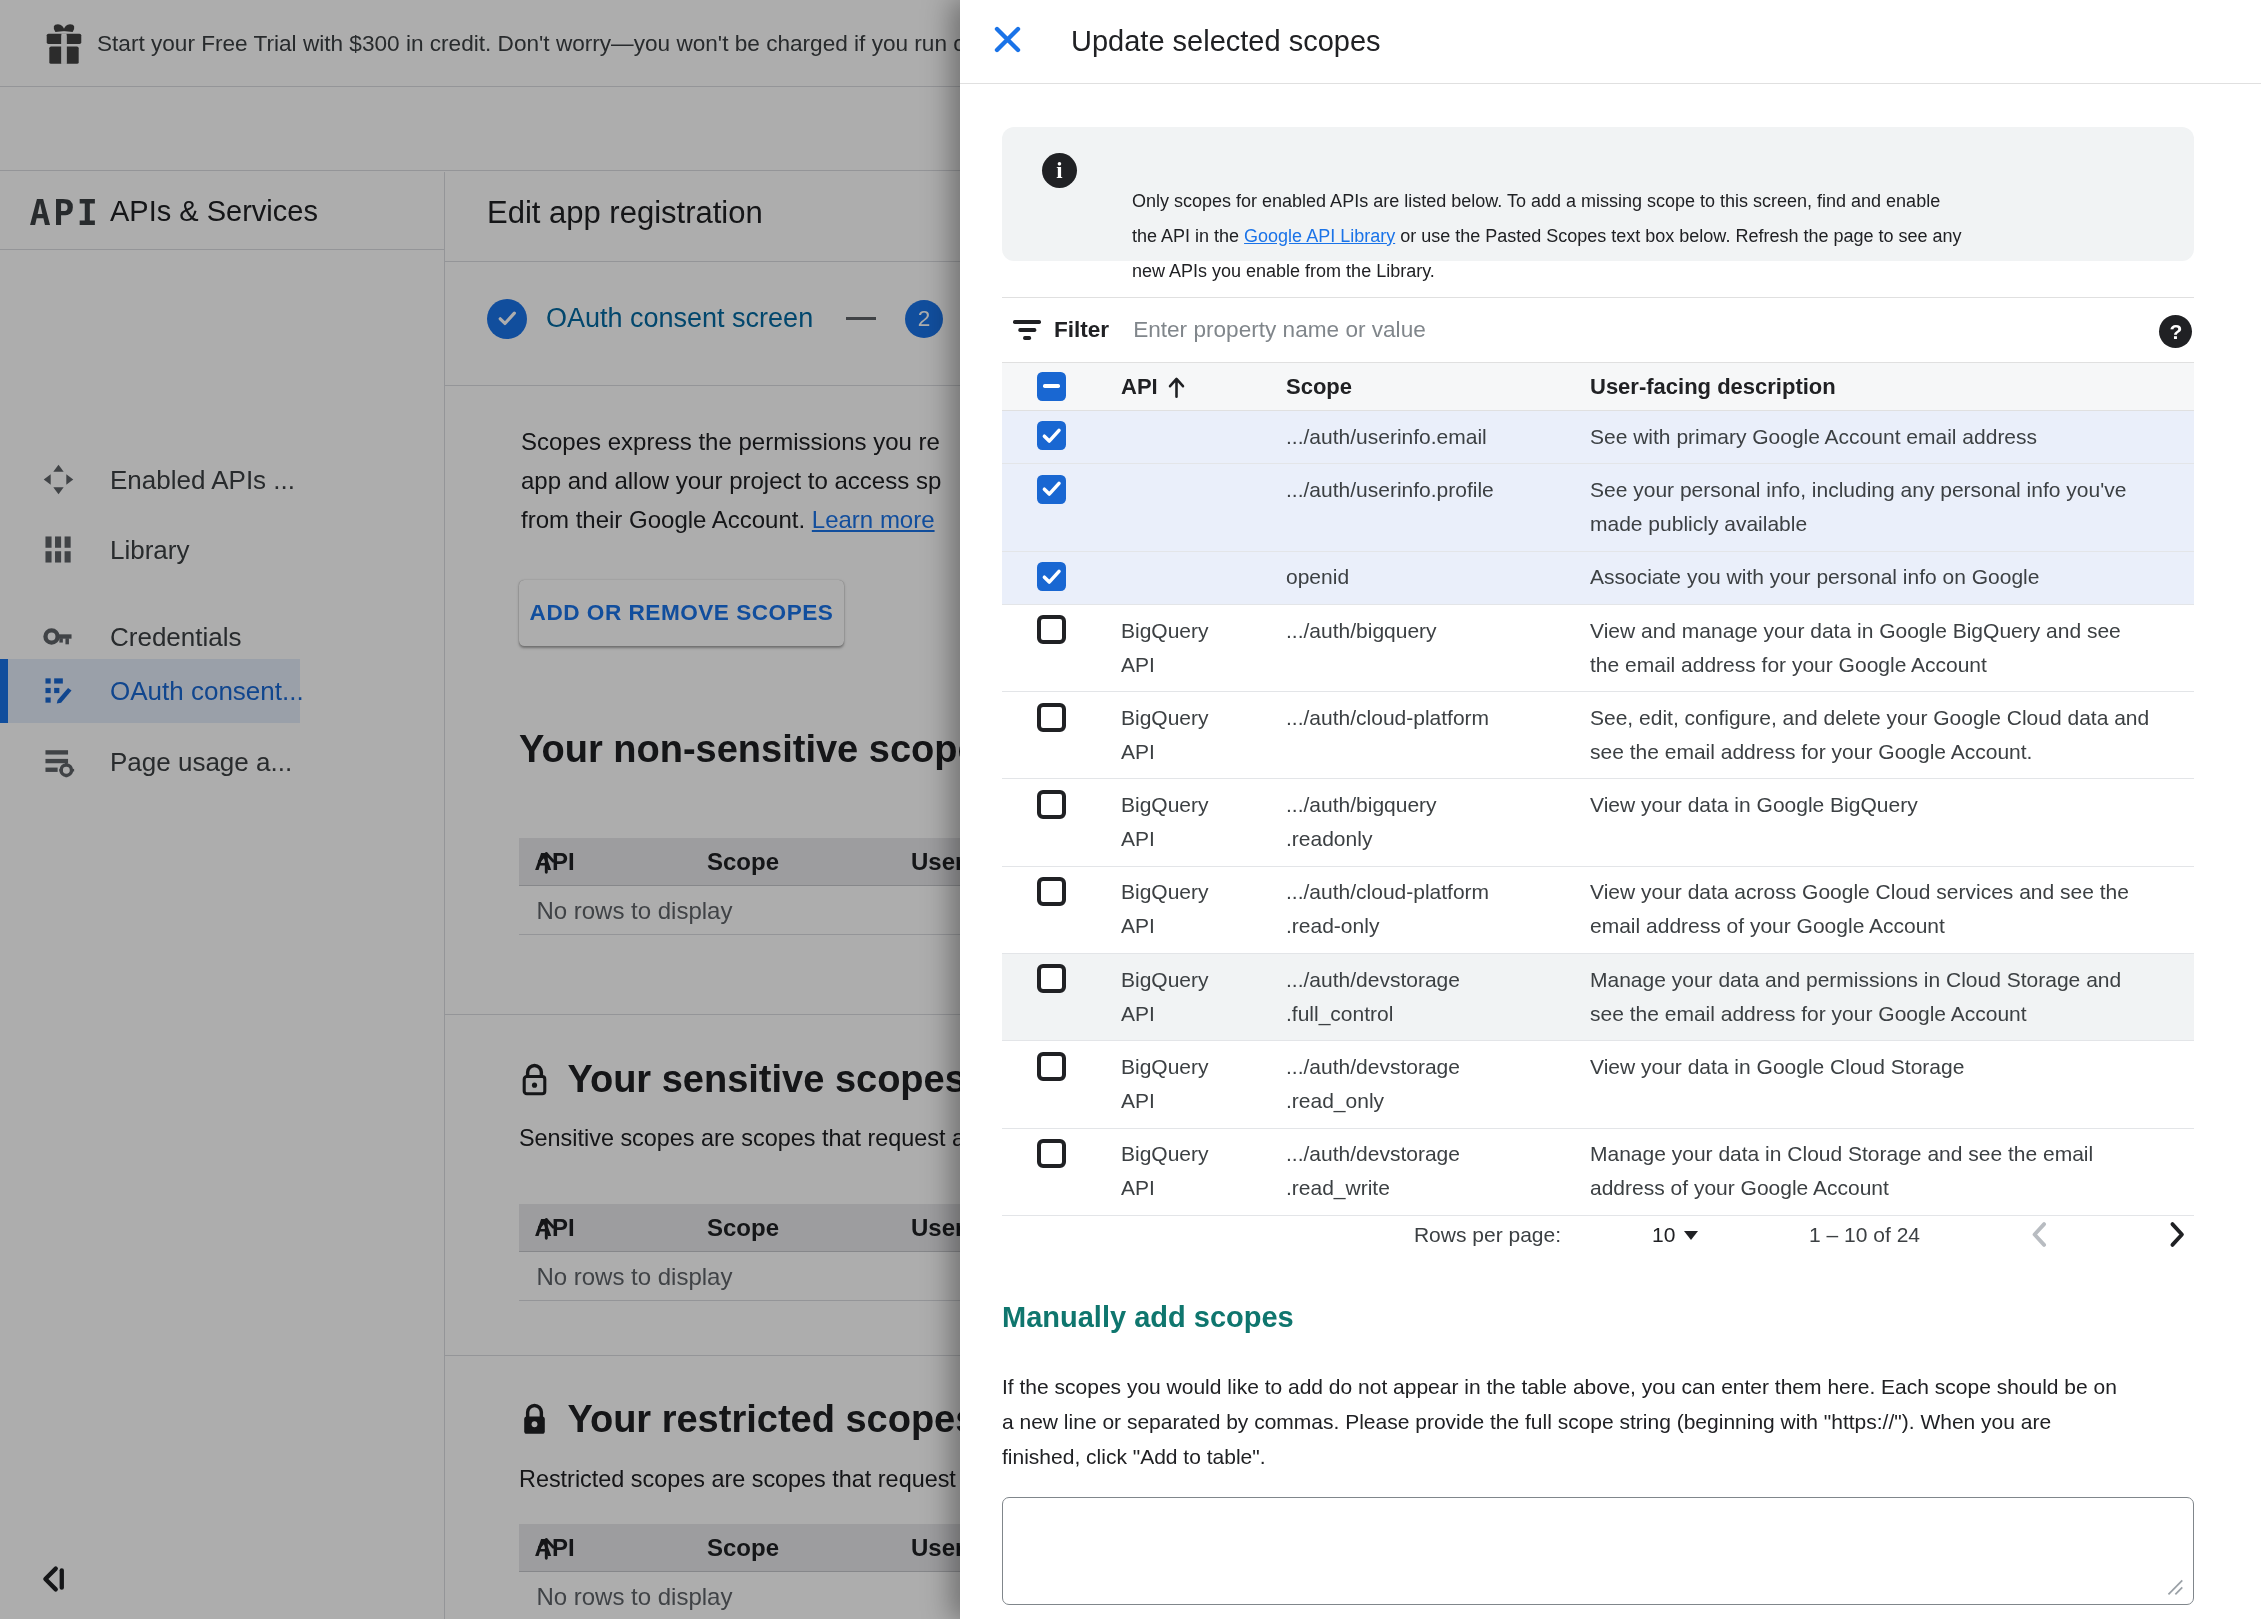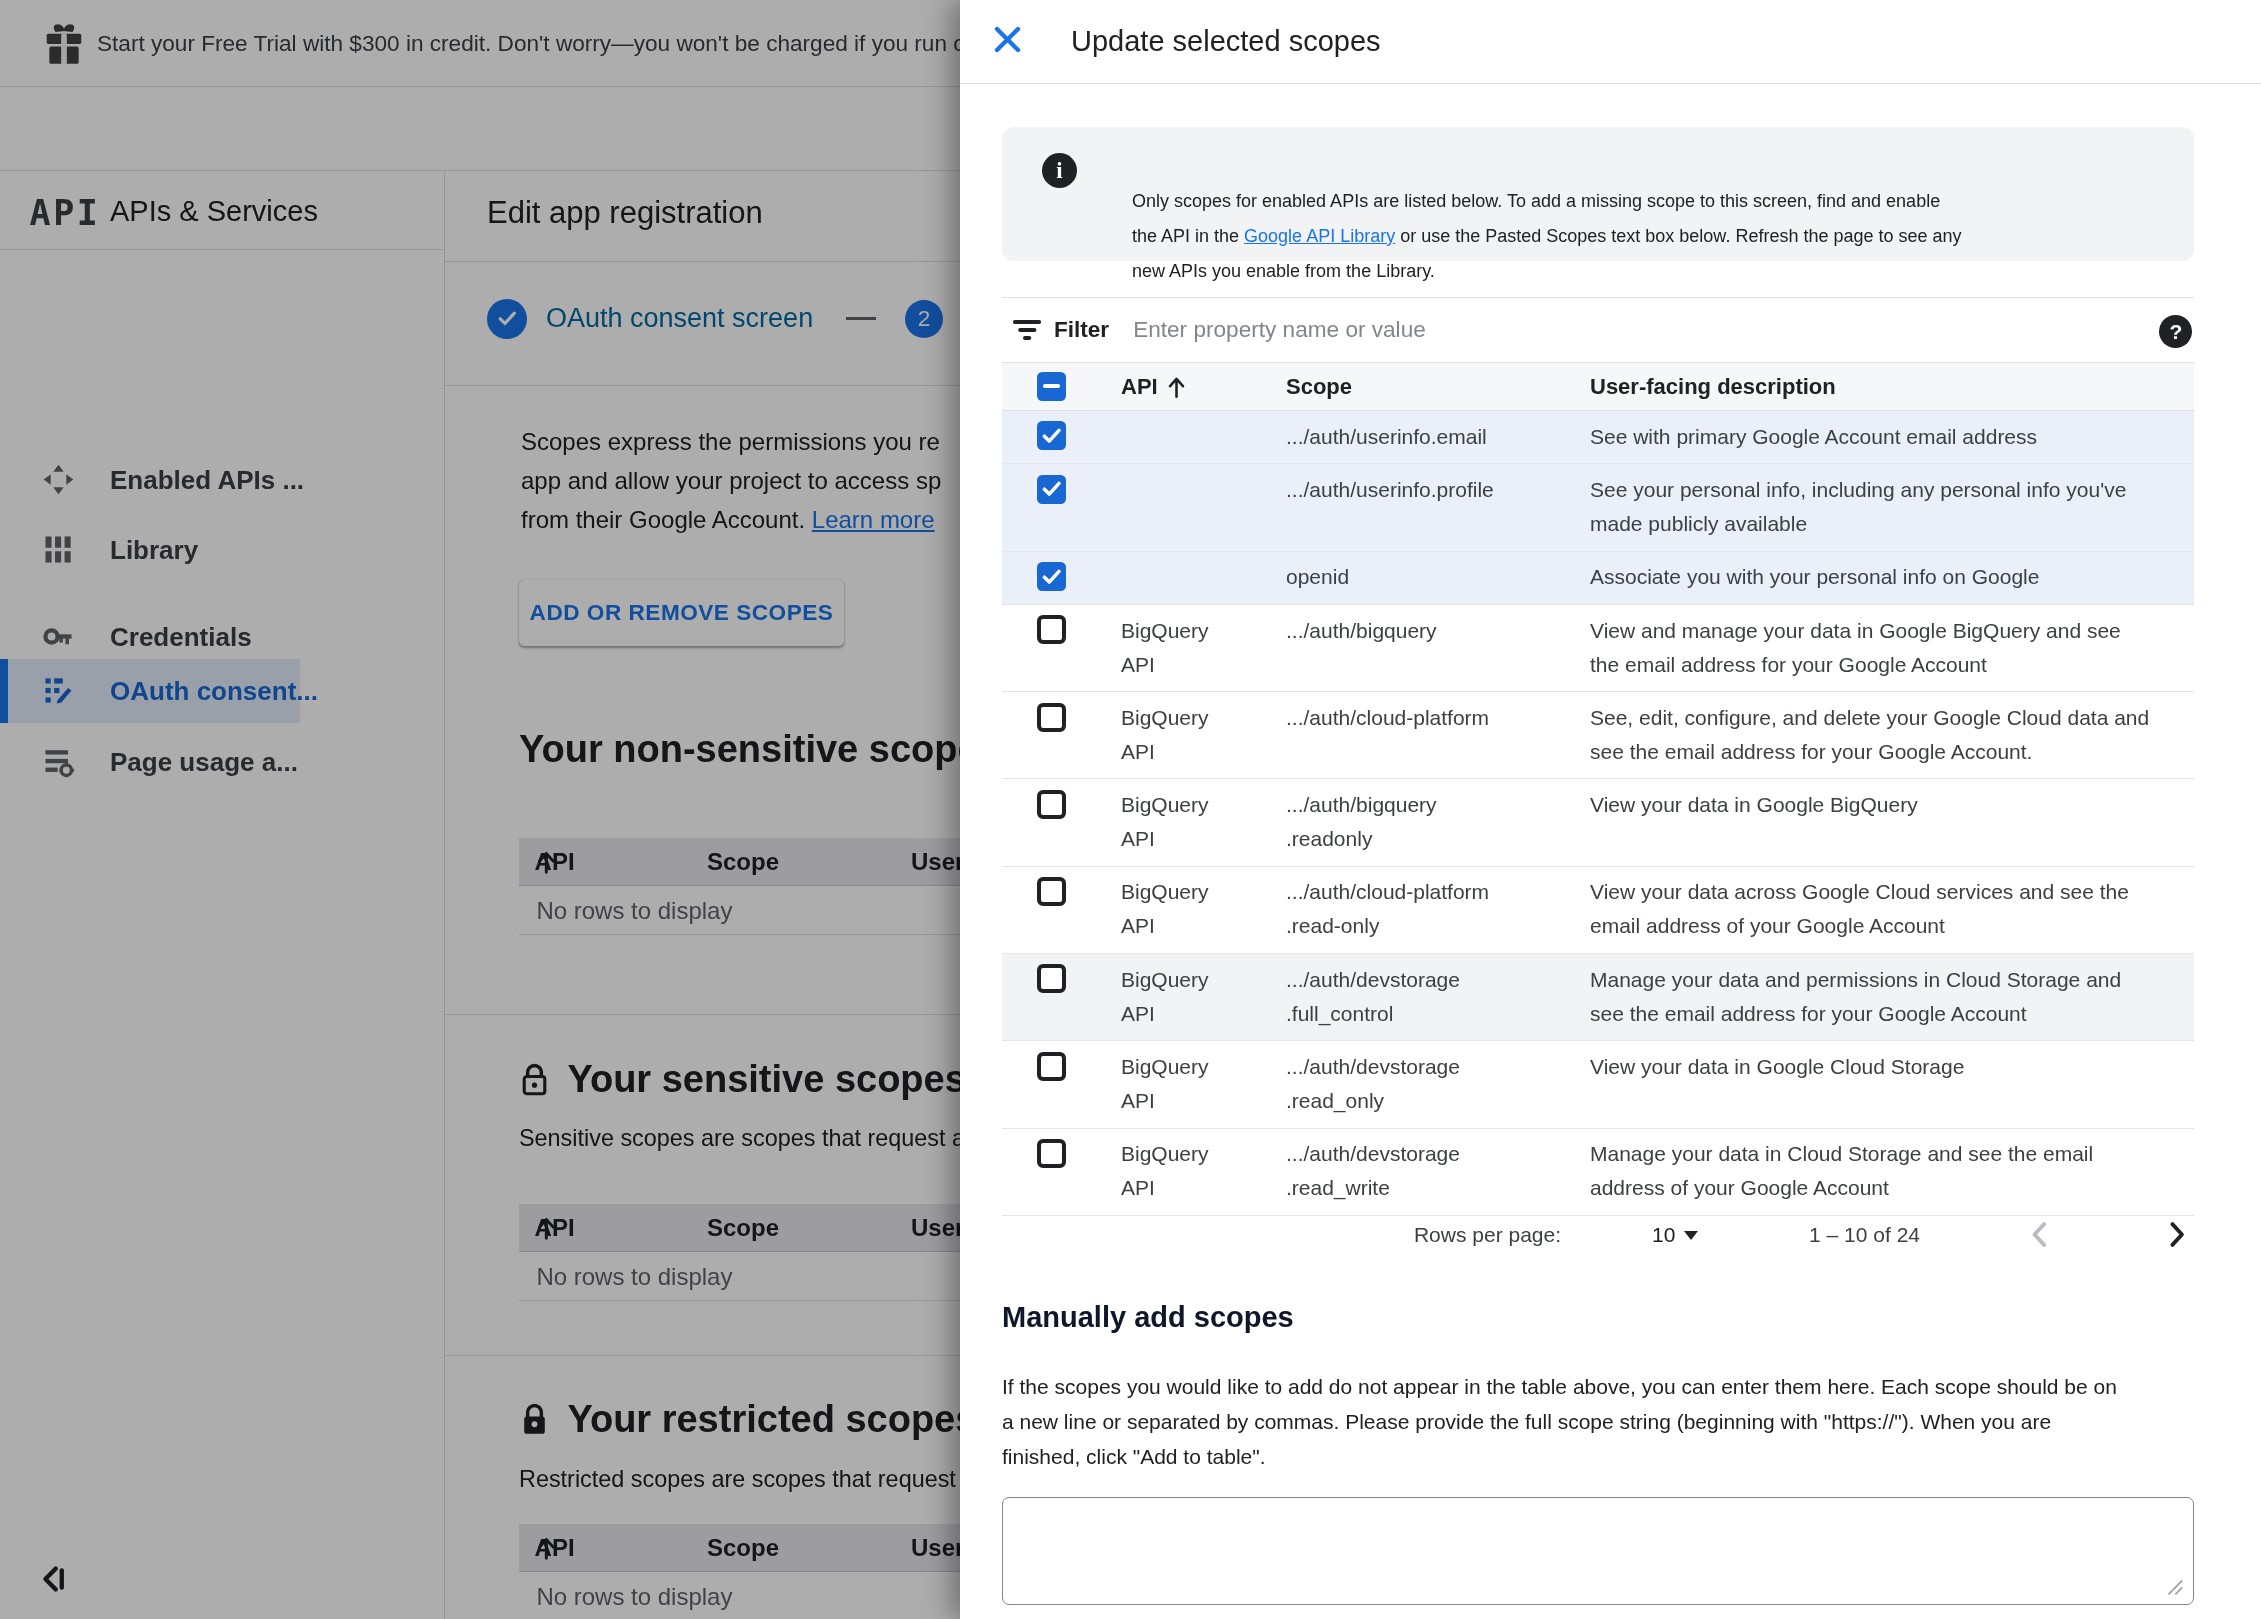--- a/index.html
+++ b/index.html
@@ -22,21 +22,21 @@
   .projectsel { position:absolute; left:379px; top:98px; width:314px; height:61px; background:transparent; border:1.7px solid #5f6368; border-radius:8.7px; display:flex; align-items:center; padding:0 15.6px; gap:12px; font-size:25px; color:#202124; font-family:inherit; cursor:pointer; }
   .caret { width:0; height:0; border-left:9.6px solid transparent; border-right:9.6px solid transparent; border-top:11.3px solid #3c4043; margin-left:auto; }
   .searchbox { position:absolute; left:714px; top:98px; width:1042px; height:61px; border:1.7px solid #5f6368; border-radius:8.7px; display:flex; align-items:center; padding:0 21px; font-size:25px; color:#5f6368; }
 
   .sidebar { position:absolute; left:0; top:172px; width:445px; height:1448px; background:#fff; border-right:0.9px solid #dadce0; }
   .side-head { position:absolute; left:0; top:0; width:444px; height:78px; border-bottom:0.9px solid #dadce0; }
   .api-logo { position:absolute; left:29.5px; top:21px; font-family:"DejaVu Sans Mono", monospace; font-weight:bold; font-size:35px; letter-spacing:2.6px; color:#3c4043; }
   .side-title { position:absolute; left:110px; top:0; height:78px; line-height:78px; font-size:29px; color:#202124; }
   .sitem { position:absolute; left:0; width:444px; height:68px; cursor:pointer; }
   .sitem .icon { position:absolute; left:42px; top:17.4px; width:33px; height:33px; }
-  .sitem .lbl { position:absolute; left:110px; top:0; height:68px; line-height:68px; font-size:26px; color:#3c4043; white-space:nowrap;font-weight:bold; }
+  .sitem .lbl { position:absolute; left:110px; top:0; height:68px; line-height:68px; font-size:26px; color:#3c4043; white-space:nowrap; }
   .sitem.active .activebg { position:absolute; left:0; top:1.7px; width:300px; height:64px; background:#e4ecf9; }
   .sitem.active .bar { position:absolute; left:0; top:1.7px; width:7.8px; height:64px; background:#1a73e8; }
   .sitem.active .lbl { color:#1967d2; }
   .collapse { position:absolute; left:35px; top:1388px; width:38px; height:38px; cursor:pointer; }
 
   .main { position:absolute; left:445px; top:172px; width:1816px; height:1448px; background:#fff; }
   .m { position:absolute; }
   .m-title { left:42px; top:22.6px; font-size:31px; color:#202124; }
   .hrule { position:absolute; left:0; width:1816px; height:0.9px; background:#dadce0; }
   .stepper { position:absolute; left:42px; top:122px; height:49px; display:flex; align-items:center; }
@@ -90,21 +90,21 @@
   .cb svg { position:absolute; left:2.6px; top:2.6px; }
   .cb .minus { position:absolute; left:6px; top:12px; width:16.5px; height:4.3px; background:#fff; border-radius:1.7px; }
   td.cbcell, th.cbcell { padding:0; }
   td.cbcell .cb { margin-top:10.4px; }
   th .sortwrap { display:flex; align-items:center; gap:8.7px; }
   .pagination { left:42px; top:1209px; width:1192px; height:52px; display:flex; align-items:center; justify-content:flex-end; font-size:21px; color:#3c4043;gap:48px; }
   .pag-val { color:#202124; margin-left:43px; display:flex; align-items:center; gap:8.7px; }
   .pag-val .tri { width:0; height:0; border-left:7.8px solid transparent; border-right:7.8px solid transparent; border-top:9.6px solid #202124; }
   .pag-range { margin-left:63px; color:#3c4043; }
   .pag-btn { margin-left:54px; width:35px; height:35px; background:none; border:none; cursor:pointer; }
-  .manual-h { left:42px; top:1301px; font-size:29px; font-weight:bold; color:#0f172a; }
+  .manual-h { left:42px; top:1301px; font-size:29px; font-weight:bold; color:#0f766e; }
   .manual-p { left:42px; top:1369px; font-size:21px; line-height:35px; color:#202124; white-space:nowrap; }
   .p-textarea { left:42px; top:1497px; width:1192px; height:108px; border:1.7px solid #80868b; border-radius:7px; resize:none; font-family:inherit; font-size:21px; padding:8.7px 12px; }
   .resize-handle { left:1205px; top:1577px; pointer-events:none; }
 </style>
 </head>
 <body>
 
 <div id="root">
 
   <div class="page">

